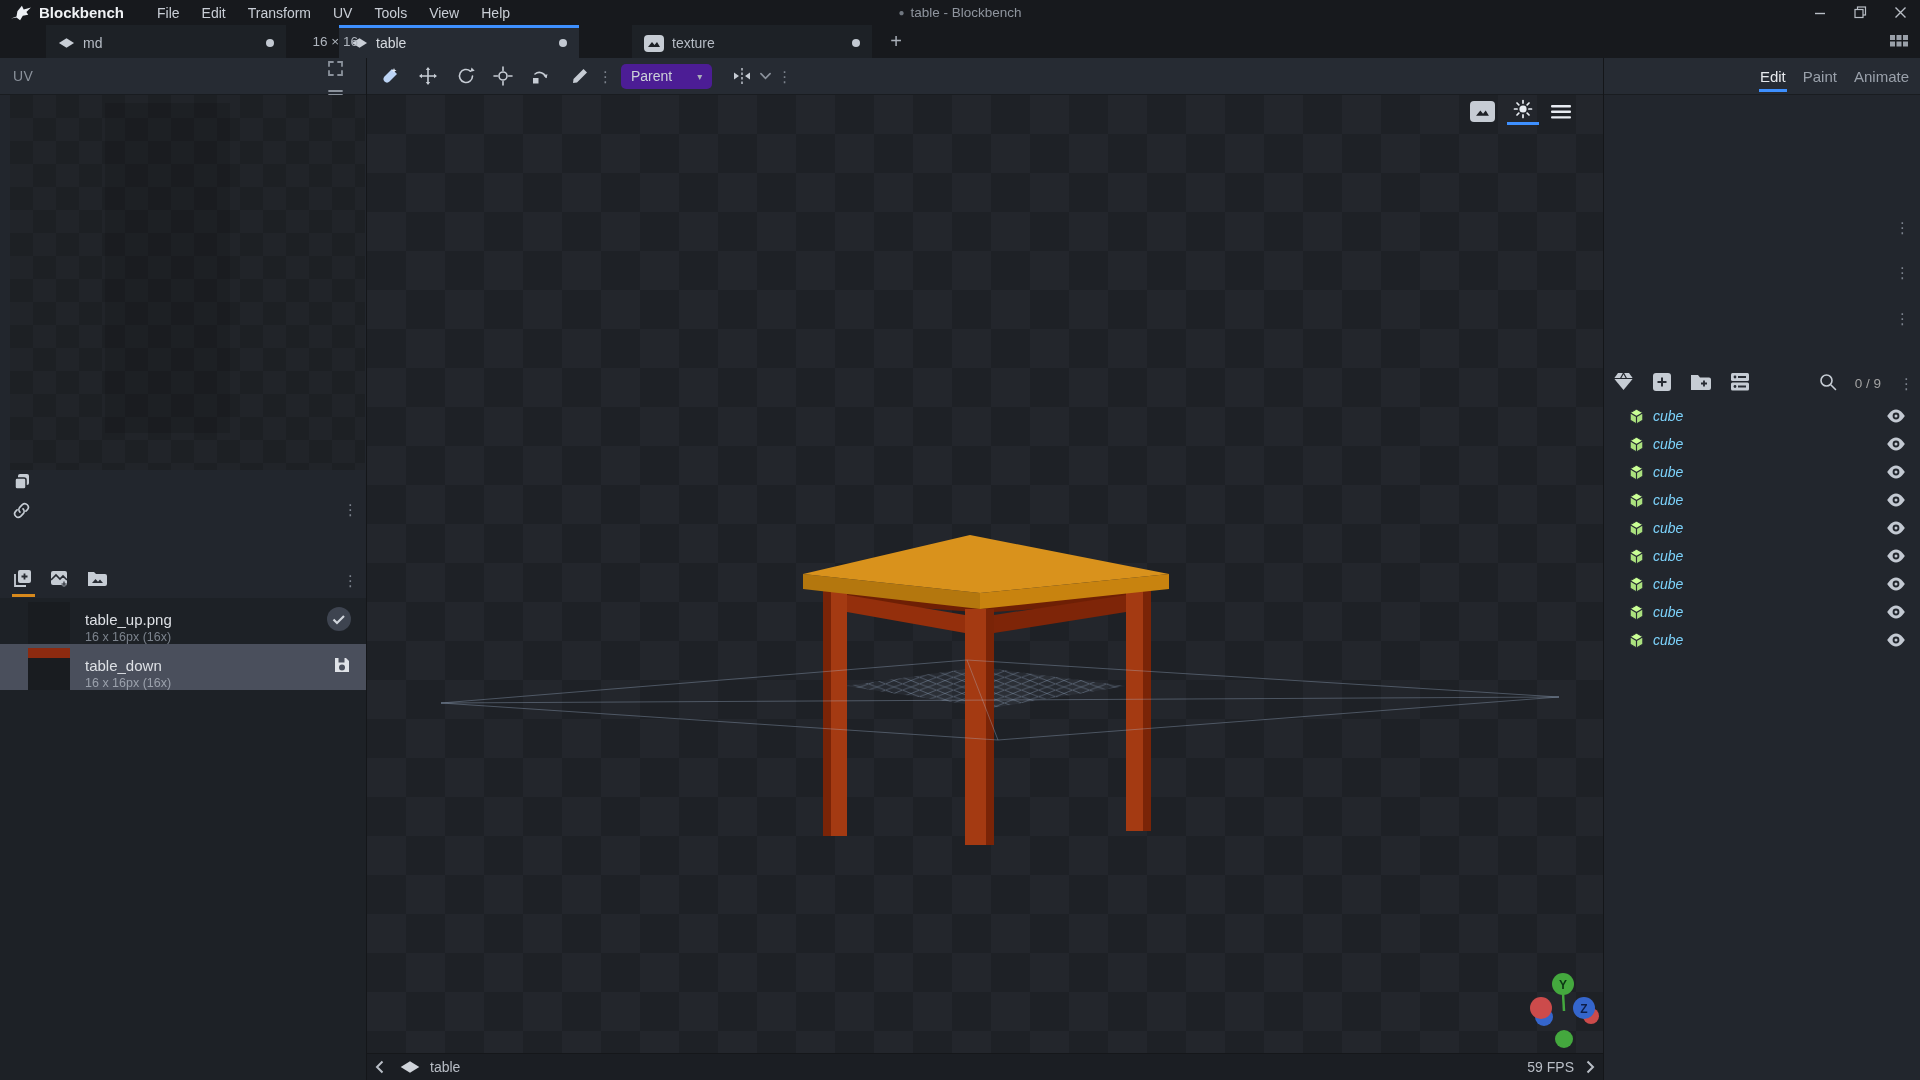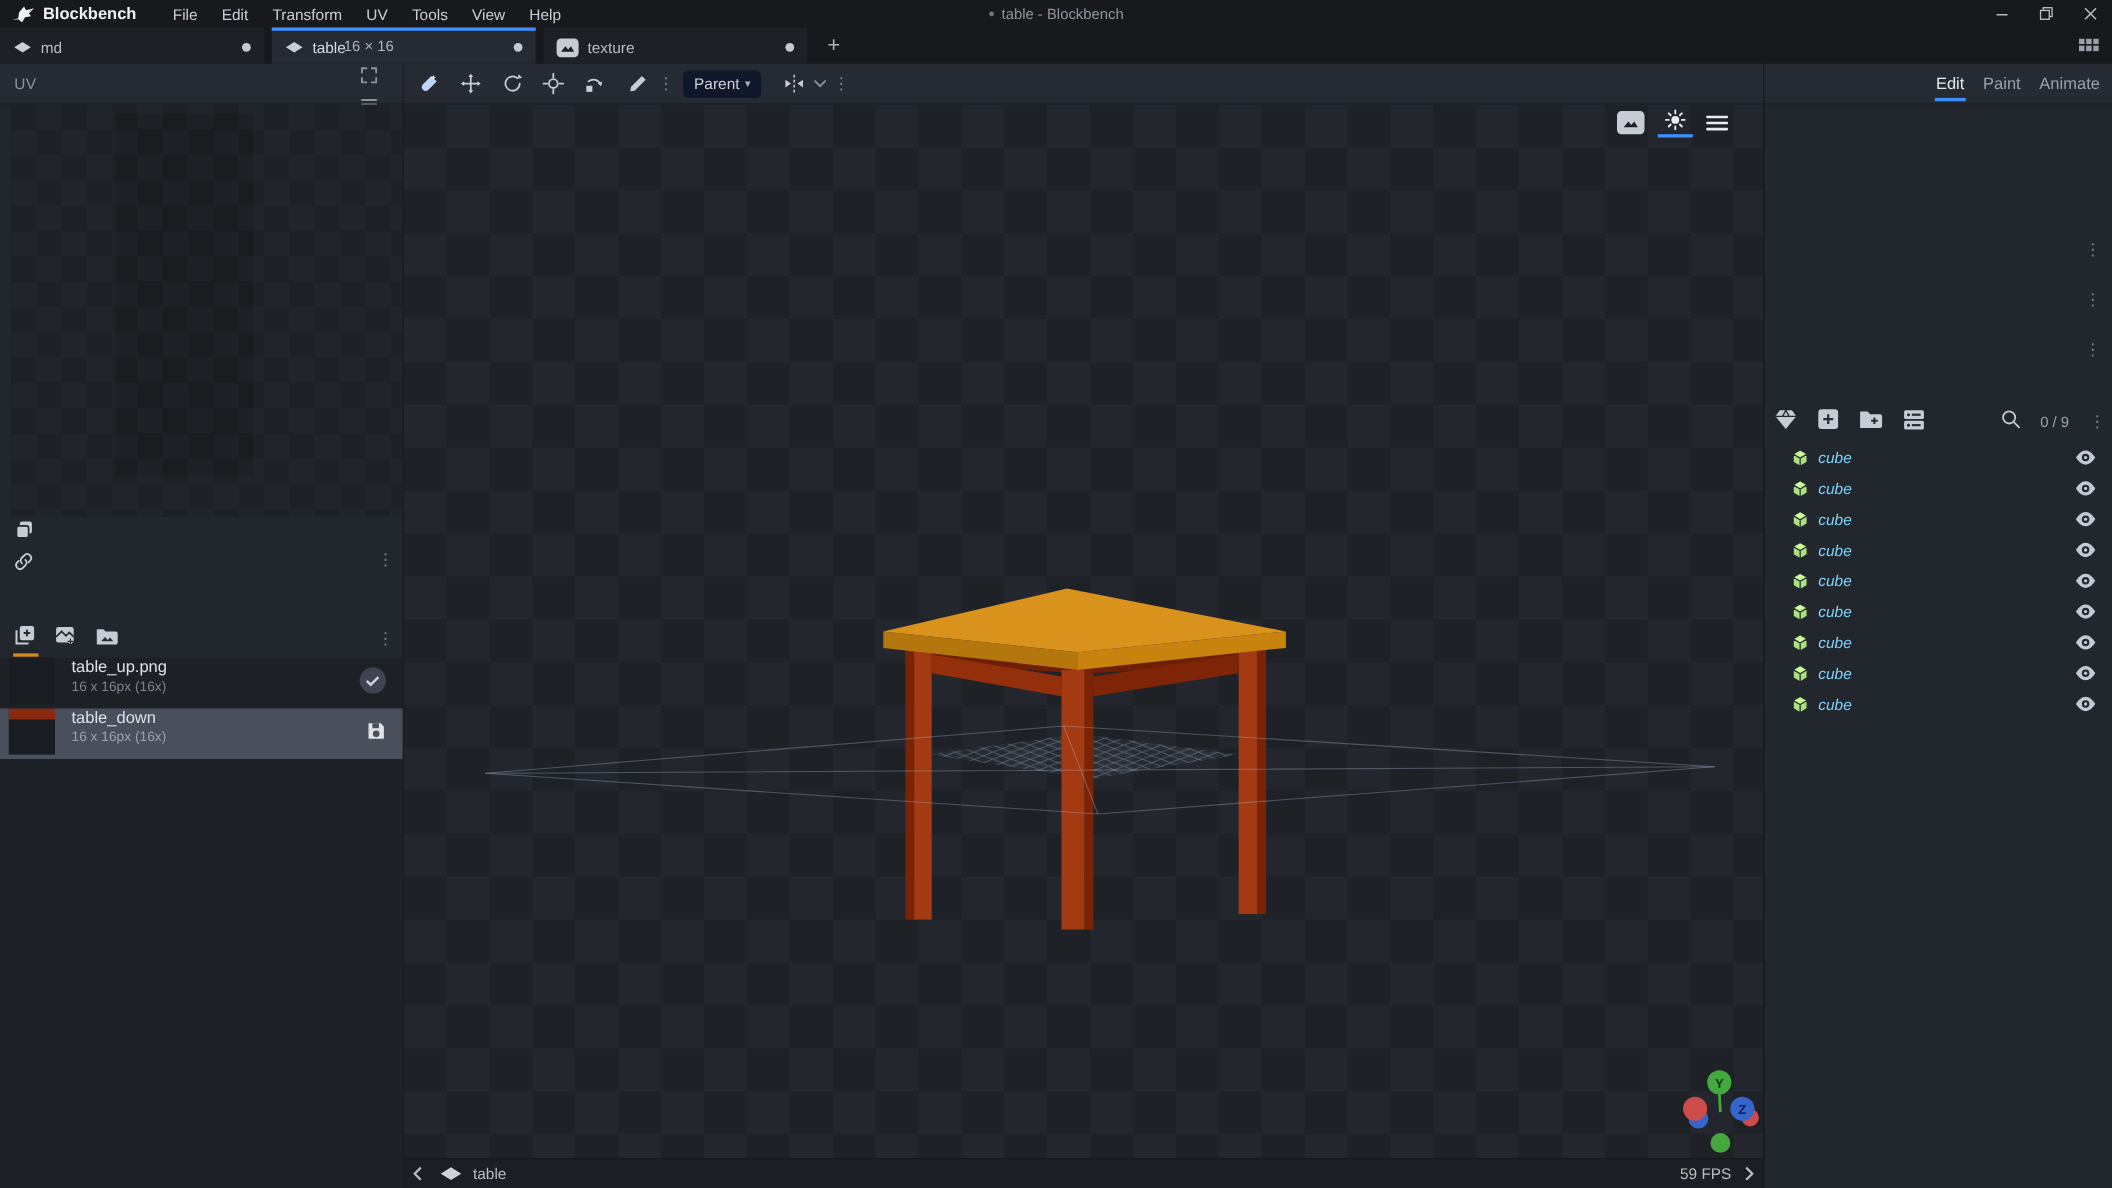--- a/index.html
+++ b/index.html
@@ -13,21 +13,21 @@
   .titlebar { height:25px; display:flex; align-items:center; position:relative; background:#17191d; }
   .logo { display:flex; align-items:center; gap:7px; margin-left:10px; font-weight:700; font-size:15px; color:#f0f2f5; z-index:2; }
   .menubar { display:flex; margin-left:22px; z-index:2; }
   .menu-item { padding:2px 11px; font-size:14px; color:#c9ced6; cursor:default; }
   .window-title { position:absolute; left:0; right:0; top:0; bottom:0; display:flex; align-items:center; justify-content:center; gap:6px; font-size:13.5px; color:#8f959e; z-index:1; }
   .window-title .udot { color:#707780; font-size:10px; }
   .win-controls { margin-left:auto; display:flex; z-index:2; }
   .win-btn { width:40px; height:25px; display:flex; align-items:center; justify-content:center; color:#b9bec6; }
   
   .tabbar { height:33px; display:flex; align-items:stretch; background:#17191d; position:relative; }
-  .tab { width:240px; display:flex; align-items:center; gap:8px; padding:0 12px; margin-right:7px; background:#1d2126; font-size:14px; color:#b6bcc5; border-top:3px solid transparent; }
+  .tab { width:240px; display:flex; align-items:center; gap:8px; padding:0 12px; margin-right:7px; background:#1d2126; font-size:14px; color:#b6bcc5; border-top:3px solid transparent;margin-left:46px; }
   .tab.active { background:#262b33; border-top:3px solid var(--accent,#3e90ff); color:#d6dae0; }
   .tab .dot { margin-left:auto; width:8px; height:8px; border-radius:50%; background:#c3c9d2; }
   .tab-add { width:34px; display:flex; align-items:center; justify-content:center; font-size:20px; color:#aab0b9; }
   .tab-grid { position:absolute; right:12px; top:0; bottom:0; display:flex; align-items:center; }
   
   .main { display:flex; height:1022px; }
   
   .left { width:367px; position:relative; background:#22262d; border-right:1px solid #141619; }
   .uv-header { position:absolute; top:0; left:0; right:0; height:37px; display:flex; align-items:center; background:#262b33; border-bottom:1px solid #191c20; }
   .uv-title { margin-left:13px; font-size:14px; color:#8b929c; }
@@ -37,38 +37,38 @@
     background:conic-gradient(#212429 25%, #1d2024 0 50%, #212429 0 75%, #1d2024 0) 0 0/46px 46px; }
   .uv-ghost { position:absolute; left:95px; top:8px; width:125px; height:330px; background:rgba(0,0,0,0.10); }
   .uv-side { position:absolute; top:412px; left:0; right:0; height:63px; }
   .tex-header { position:absolute; top:475px; left:0; right:0; height:29px; display:flex; align-items:center; background:#262a31; }
   .tex-header .ph-title { margin-left:17px; }
   .ph-title { font-size:14px; color:#8b929c; letter-spacing:.3px; }
   .ph-right { margin-left:auto; display:flex; align-items:center; gap:11px; margin-right:9px; }
   .tex-toolbar { position:absolute; top:504px; left:0; right:0; height:36px; display:flex; align-items:center; gap:16px; padding-left:12px; }
   .tex-accent { position:absolute; top:536px; left:12px; width:23px; height:3px; background:var(--texture-accent-orange,#d8891c); }
   .tex-list { position:absolute; top:540px; left:0; right:0; bottom:0; background:#1d2126; }
-  .tex-row { height:46px; display:flex; align-items:flex-start; position:relative; }
+  .tex-row { height:46px; display:flex; align-items:flex-end; position:relative;padding-left:20px; }
   .tex-row.selected { background:#4a4f5c; }
   .tex-thumb { width:42px; height:42px; margin-left:8px; background:#191c20; position:relative; overflow:hidden; }
   .tex-thumb .redbar { position:absolute; top:0; left:0; right:0; height:10px; background:#8c2a10; }
   .tex-text { margin-left:15px; display:flex; flex-direction:column; gap:2px; }
   .tex-name { font-size:15px; color:#dde0e5; }
   .tex-meta { font-size:12.5px; color:#7c838d; }
   .tex-row.selected .tex-meta { color:#9ba1ac; }
   .tex-right-icon { position:absolute; right:14px; top:50%; transform:translateY(-50%); }
   .dots { color:#7b828c; font-size:15px; line-height:1; }
   .uv-side .dots { position:absolute; right:8px; top:32px; }
   .tex-toolbar .dots { position:absolute; right:8px; }
   
   .viewport { flex:1; position:relative; background:#1f2227; }
   .vp-toolbar { position:absolute; top:0; left:0; right:0; height:37px; background:#262b33; border-bottom:1px solid #191c20; display:flex; align-items:center; }
   .vt-icon { display:flex; align-items:center; justify-content:center; width:20px; height:20px; }
   .vp-toolbar .dots { margin:0 8px; }
-  .parent-chip { display:flex; align-items:center; gap:5px; height:25px; padding:0 10px; background:#0f172a; border-radius:5px; font-size:14px; color:#ccd1d8; }
+  .parent-chip { display:flex; align-items:center; gap:25px; height:25px; padding:0 10px; background:#4c1d95; border-radius:5px; font-size:14px; color:#ccd1d8; }
   .parent-caret { font-size:10px; color:#aab0b9; }
   .vp-canvas { position:absolute; top:37px; left:0; right:0; bottom:27px;
     background:conic-gradient(#23262c 25%, #1e2126 0 50%, #23262c 0 75%, #1e2126 0) 0 0/78px 78px; }
   .vp-canvas svg.scene { position:absolute; inset:0; width:100%; height:100%; }
   .vp-corner { position:absolute; top:3px; right:32px; display:flex; align-items:center; gap:12px; }
   .vp-corner .shade-wrap { display:flex; flex-direction:column; align-items:center; gap:2px; }
   .shade-underline { width:32px; height:3px; background:var(--accent,#3e90ff); }
   .img-btn { width:25px; height:21px; background:#c6ccd4; border-radius:4px; display:flex; align-items:center; justify-content:center; }
   .statusbar { position:absolute; left:0; right:0; bottom:0; height:27px; background:#1b1e23; border-top:1px solid #15171a; display:flex; align-items:center; font-size:14px; color:#b9bec6; }
   .statusbar .crumb { display:flex; align-items:center; gap:9px; margin-left:8px; }

